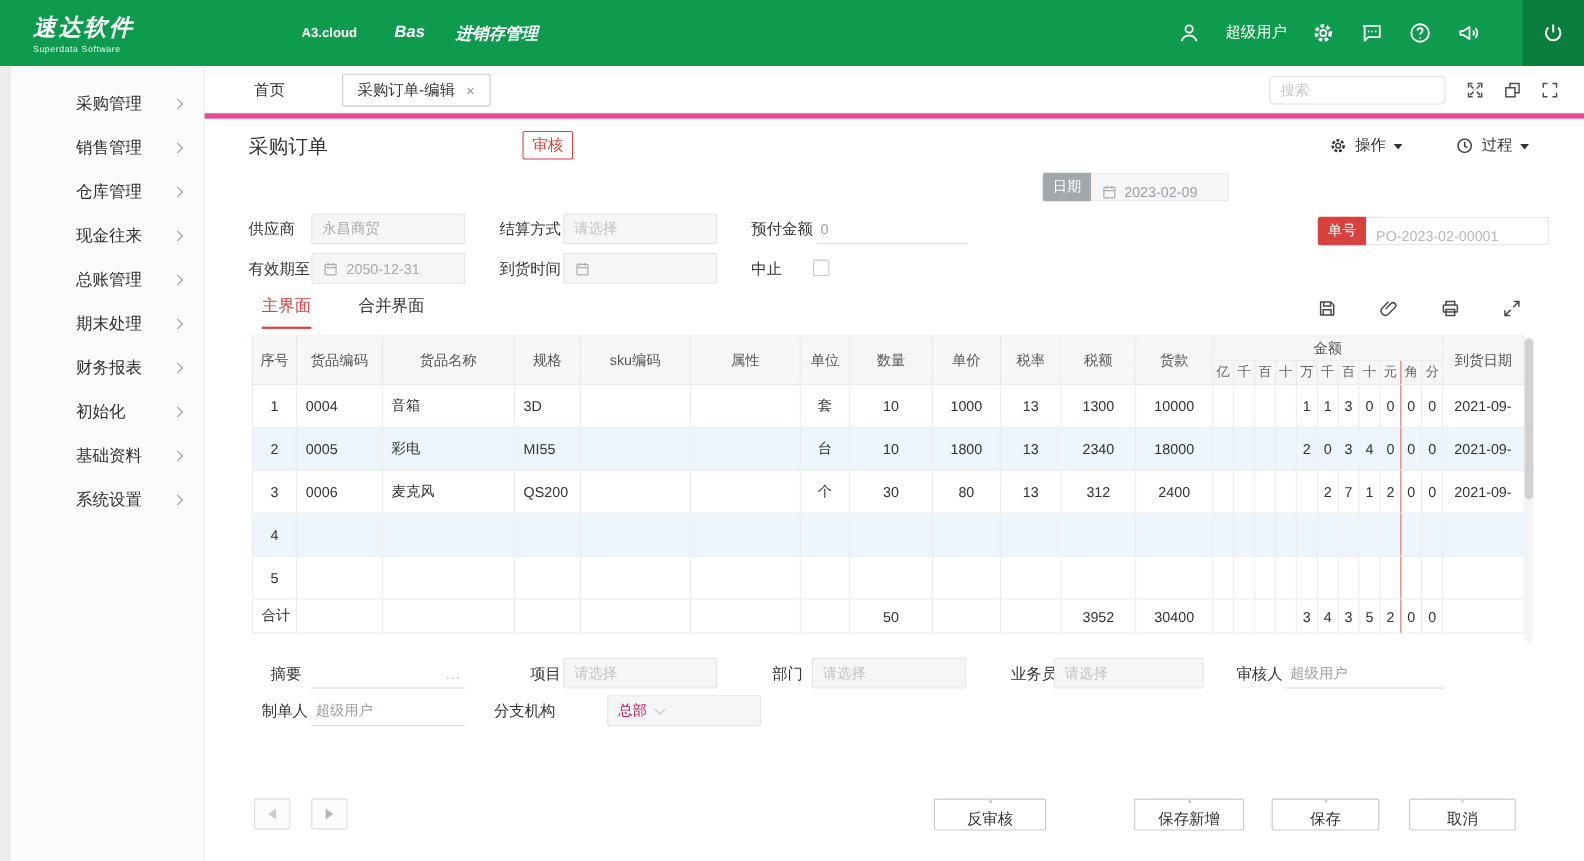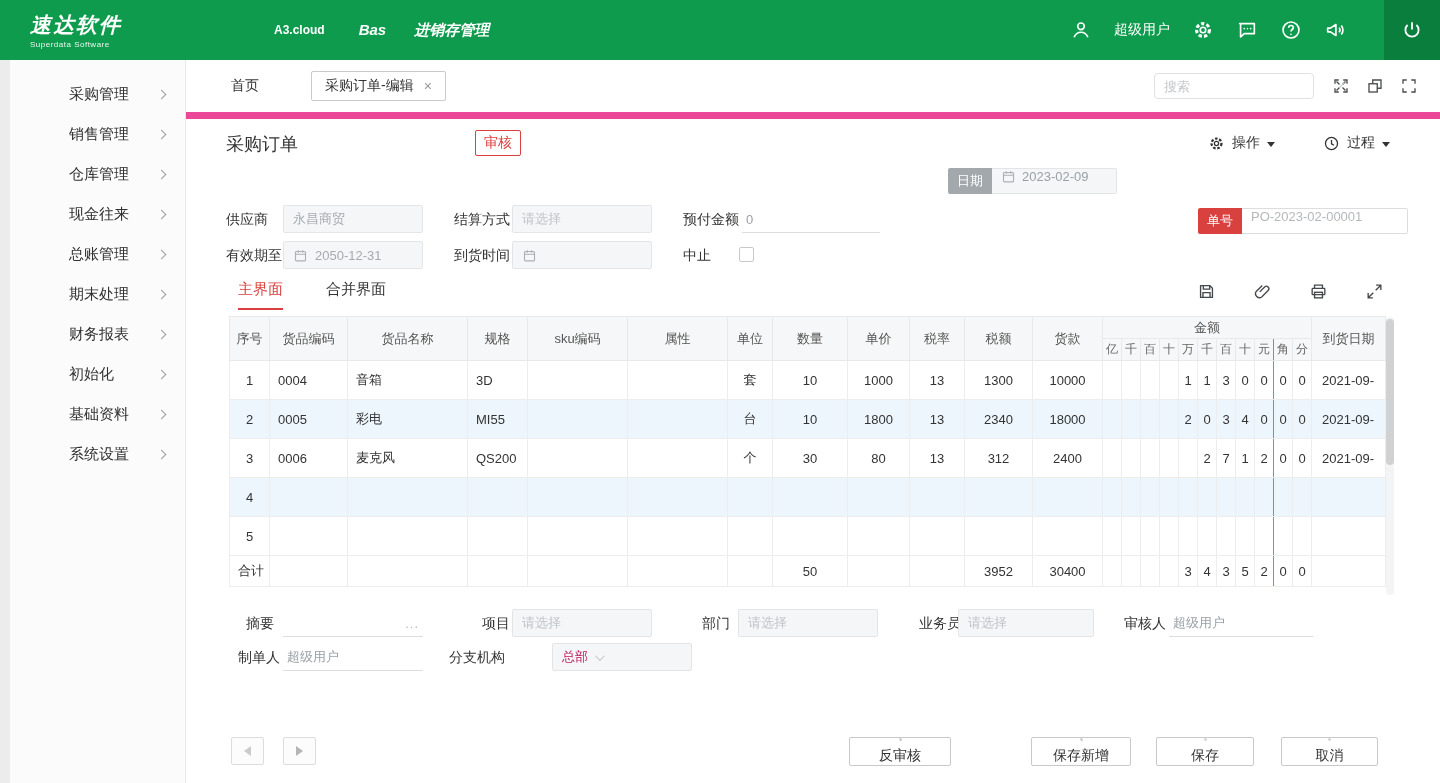--- a/index.html
+++ b/index.html
@@ -21,21 +21,21 @@
 
   
   .shell { display:flex; height:723px; }
   aside { width:185px; background:#fbfbfc; border-left:10px solid #ececed; padding-top:14px; }
   .side-item { height:40px; display:flex; align-items:center; justify-content:space-between; padding:0 20px 0 42px; font-size:15px; color:#2f2f2f; cursor:pointer;margin-left:17px; }
   .side-chev { width:7px; height:7px; border-top:1.5px solid #9aa0a5; border-right:1.5px solid #9aa0a5; transform:rotate(45deg); }
 
   main { flex:1; background:#fff; display:flex; flex-direction:column; border-left:1px solid #e7e8e9; }
 
   
-  .tabbar { height:59px; border-bottom:7px solid #ec4899; display:flex; align-items:center; padding:0 22px 0 45px; background:#fff; }
+  .tabbar { height:48px; border-bottom:5px solid #ec4899; display:flex; align-items:center; padding:0 22px 0 45px; background:#fff; }
   .home-tab { font-size:14px; color:#333; margin-right:52px; cursor:pointer; }
   .tab-box { height:30px; border:1px solid #c9cacc; border-radius:2px; padding:0 13px; display:flex; align-items:center; gap:10px; font-size:14px; cursor:pointer; background:#fff; }
   .tab-close { color:#999; font-size:14px; line-height:1; cursor:pointer; }
   .search { margin-left:auto; width:160px; height:26px; border:1px solid #dfe1e2; border-radius:4px; display:flex; align-items:center; padding:0 9px; }
   .search input { border:0; outline:0; flex:1; font-size:13px; color:#666; background:transparent; font-family:inherit; }
   .search input::placeholder { color:#c3c7cb; }
   .chev-down { width:7px; height:7px; border-right:1.5px solid #c3c7cb; border-bottom:1.5px solid #c3c7cb; transform:rotate(45deg) translateY(-2px); }
   .win-icons { display:flex; gap:16px; margin-left:18px; }
   .wicon { width:18px; height:18px; display:block; cursor:pointer; }
 
@@ -46,21 +46,21 @@
   .stamp { position:absolute; left:289px; top:11px; width:46px; height:26px; border:1px solid var(--accent-red,#d9413f); color:var(--accent-red,#d9413f); border-radius:2px; font-size:14px; display:flex; align-items:center; justify-content:center; }
   .head-ops { position:absolute; right:50px; top:15px; display:flex; gap:48px; }
   .op-group { display:flex; align-items:center; gap:7px; font-size:14px; cursor:pointer; }
   .caret { width:0; height:0; border-left:4px solid transparent; border-right:4px solid transparent; border-top:5px solid #333; margin-top:2px; }
   .sicon { width:17px; height:17px; display:block; }
 
   .badge-group { position:absolute; top:49px; display:flex; height:26px; }
   .badge { width:44px; font-size:13px; color:#fff; display:flex; align-items:center; justify-content:center; border-radius:2px 0 0 2px; }
   .badge.gray { background:var(--badge-gray,#a3a8ad); }
   .badge.red { background:var(--accent-red,#d9413f); }
-  .badge-input { display:flex; align-items:flex-start; gap:6px; padding:0 9px; font-size:13px; border:1px solid #e3e4e6; border-left:0; border-radius:0 2px 2px 0; }
+  .badge-input { display:flex; align-items:flex-end; gap:6px; padding:0 9px; font-size:13px; border:1px solid #e3e4e6; border-left:0; border-radius:0 2px 2px 0; }
   .badge-input.gray { background:#f5f6f7; color:#9aa0a5; width:125px; }
   .badge-input.white { background:#fff; color:#b4b8bc; width:166px; border-color:#dcdddf; }
 
   .fl { position:absolute; height:28px; line-height:28px; font-size:14px; color:#333; }
   .box-input { position:absolute; height:28px; background:#f5f6f7; border:1px solid #e4e5e7; border-radius:2px; display:flex; align-items:center; gap:7px; padding:0 9px; font-size:13px; color:#a6abaf; }
   .box-input.sel { justify-content:flex-start; color:#be185d; cursor:pointer;margin-left:40px; }
   .ph { color:#bfc4c8; }
   .u-input { position:absolute; height:27px; border-bottom:1px solid #dcdddf; display:flex; align-items:center; padding:0 4px; font-size:13px; color:#9aa0a5; }
   .u-input .flex1 { flex:1; }
   .more-dots { color:#b9bdc1; letter-spacing:1px; cursor:pointer; }

